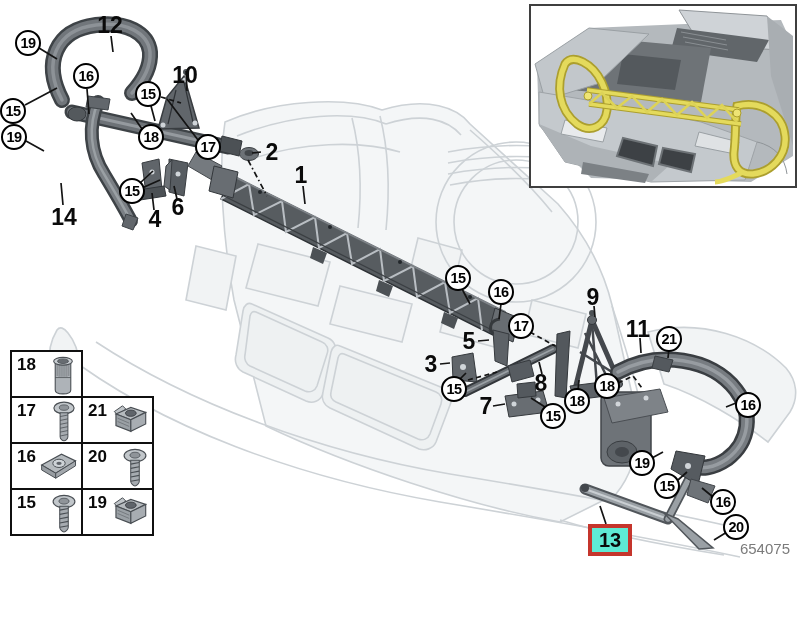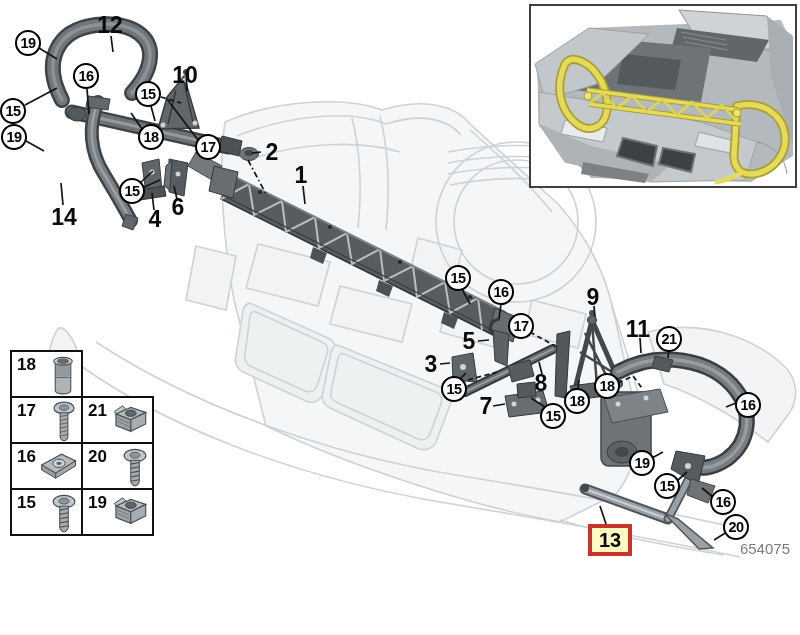--- a/index.html
+++ b/index.html
@@ -5,21 +5,21 @@
   html,body{margin:0;padding:0;background:#fff}
   body{width:800px;height:635px;font-family:"Liberation Sans",sans-serif;overflow:hidden}
   .stage{position:relative;width:800px;height:635px;background:#fff}
   .stage > svg.art{position:absolute;left:0;top:0}
   .callout{position:absolute;width:26px;height:26px;margin-left:-13px;margin-top:-13px;
     border:2.6px solid #000;border-radius:50%;background:#fff;box-sizing:border-box;
     display:flex;align-items:center;justify-content:center;
     font-size:14.5px;font-weight:bold;color:#000;line-height:1;letter-spacing:-.5px}
   .plabel{position:absolute;transform:translate(-50%,-50%);font-size:23px;font-weight:bold;color:#0a0a0a;line-height:1}
   .red-box{position:absolute;left:588px;top:524px;width:44px;height:32px;border:4px solid #c5352c;
-    background:#fef9c3;box-sizing:border-box;display:flex;align-items:center;justify-content:center;
+    background:#5eead4;box-sizing:border-box;display:flex;align-items:center;justify-content:center;
     font-size:20px;font-weight:bold;color:#0a0a0a}
   .dnum{position:absolute;left:718px;top:540px;width:72px;text-align:right;font-size:15px;color:#7b7b7b}
   .inset{position:absolute;left:529px;top:4px;width:268px;height:184px;border:2px solid #3f3f3f;
     box-sizing:border-box;background:#fff;overflow:hidden}
   .cell{position:absolute;border:2px solid #101010;background:#fff;box-sizing:border-box}
   .cell .cnum{position:absolute;left:5px;top:3px;font-size:17px;font-weight:bold;color:#0a0a0a}
   .cell svg.fi{position:absolute;right:3px;top:3px}
 </style>
 </head>
 <body>

